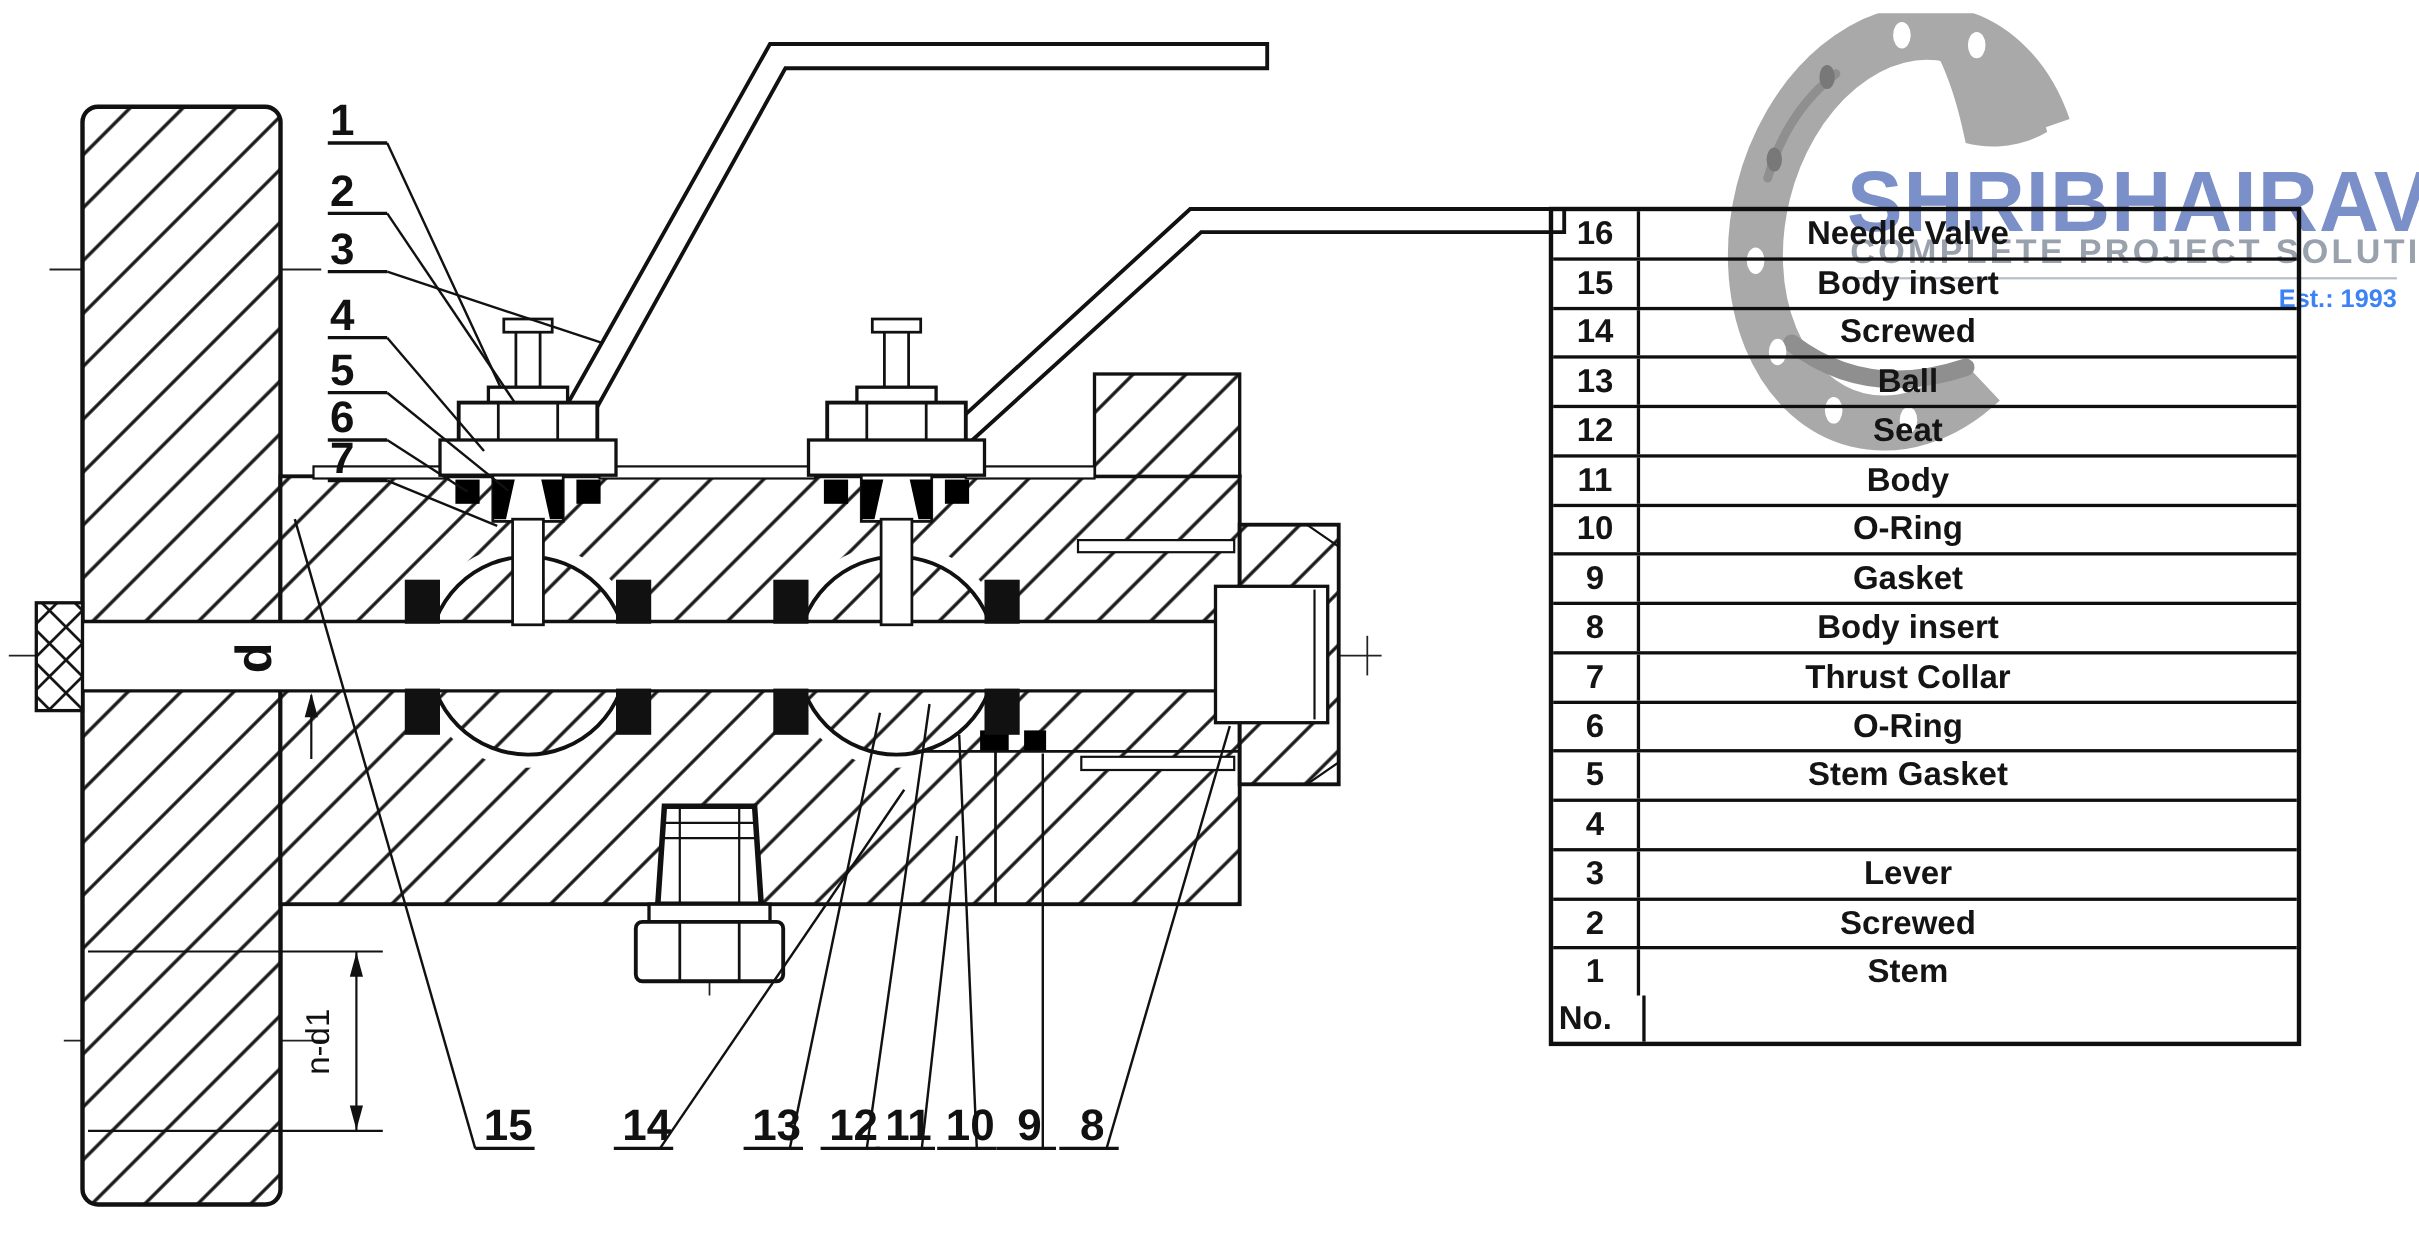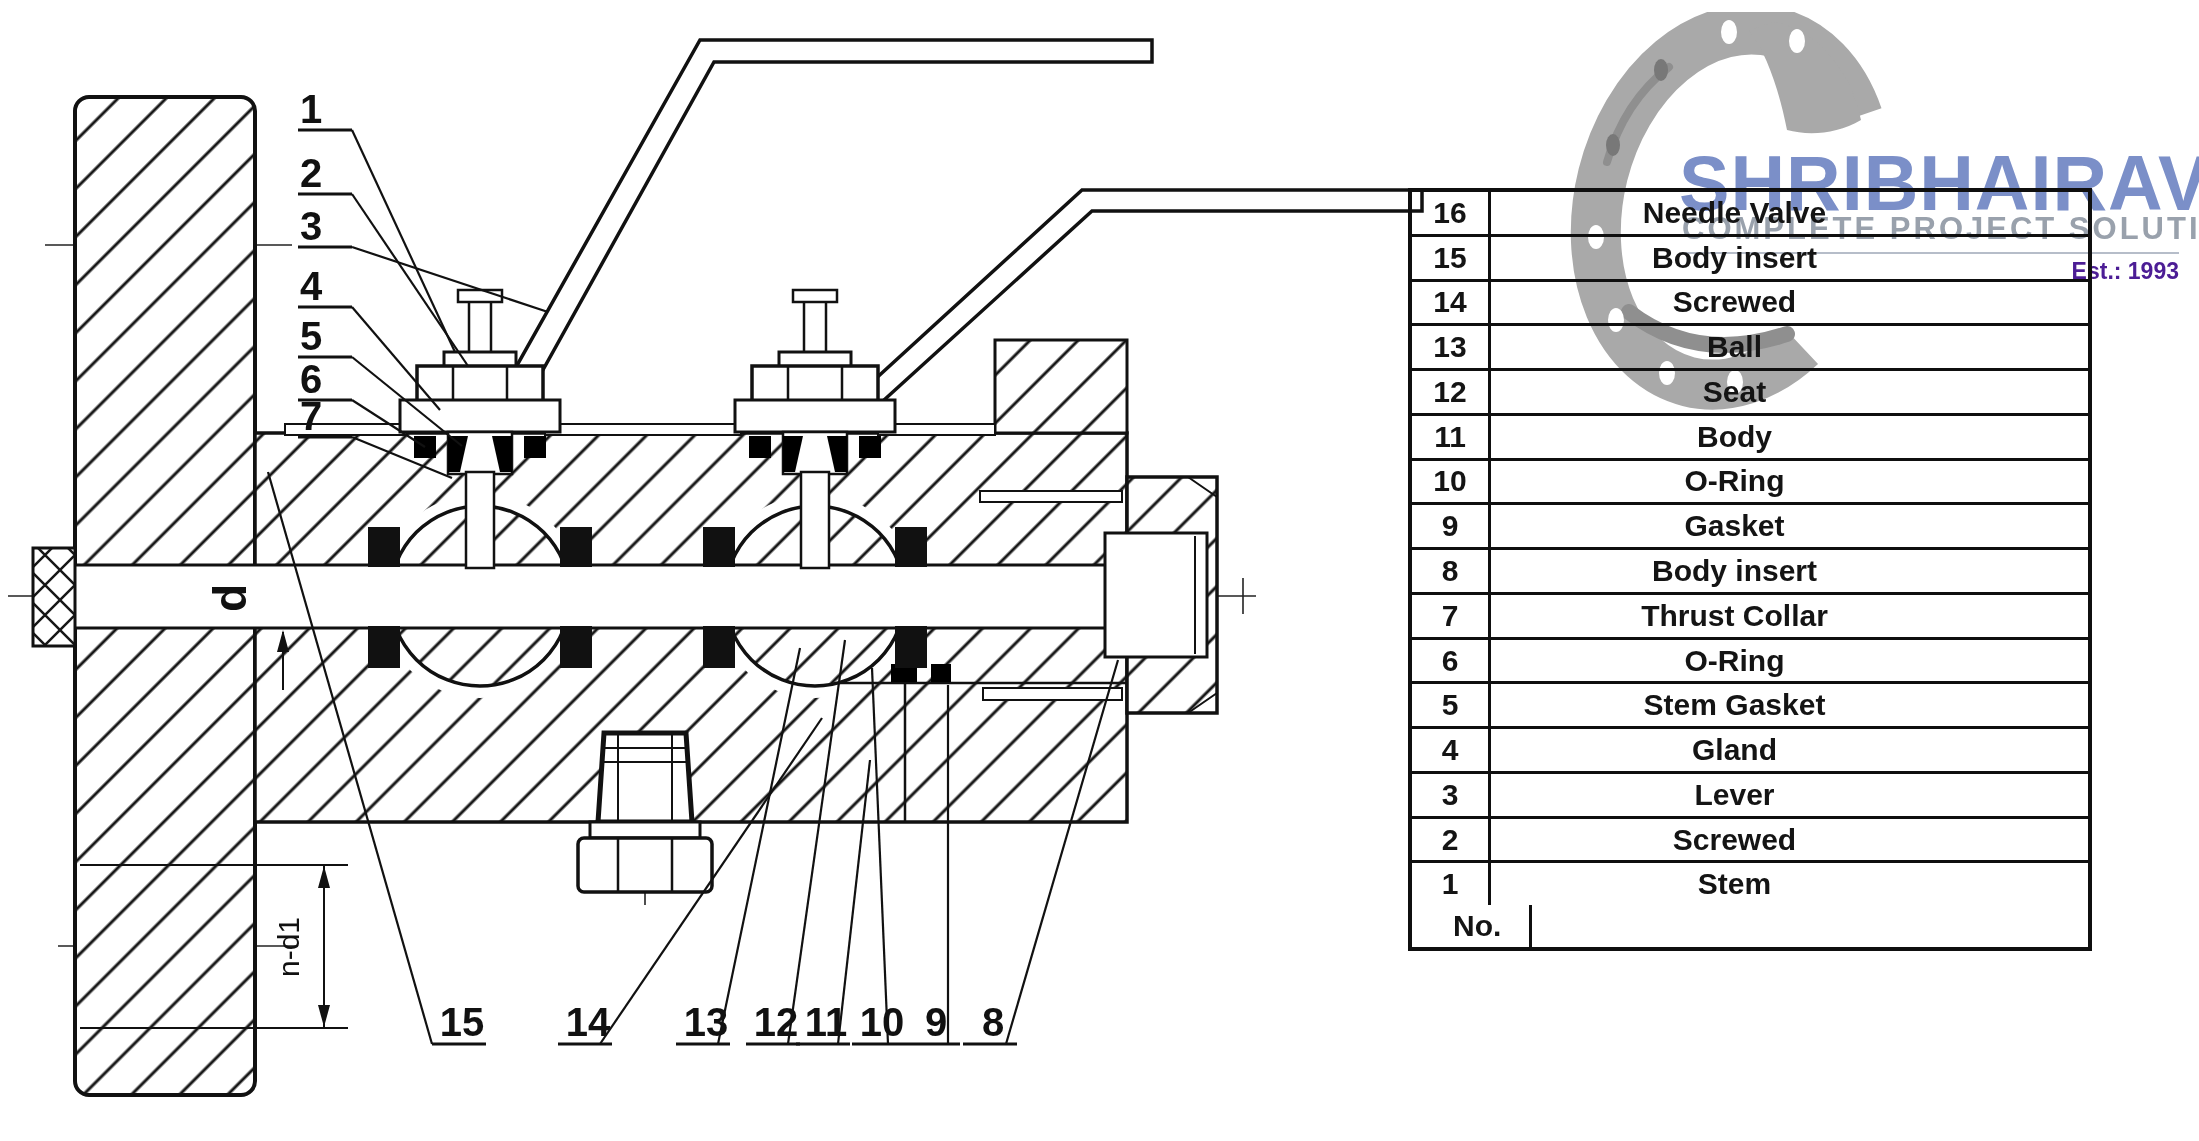--- a/index.html
+++ b/index.html
@@ -18,21 +18,21 @@
   
   #parts-table{position:absolute;left:1408px;top:188px;width:684px;height:763px;z-index:3;
          border:4px solid #0f0f0f;display:flex;flex-direction:column;box-sizing:border-box;
          color:#141414;}
   .prow{flex:1;display:flex;border-bottom:3px solid #0f0f0f;min-height:0;}
   .prow:last-child{border-bottom:none;}
   .pcell-no{width:76px;border-right:3px solid #0f0f0f;display:flex;align-items:center;
          justify-content:center;font-size:30px;font-weight:700;}
   .pcell-desc{flex:1;display:flex;align-items:center;justify-content:center;
          padding-right:110px;font-size:30px;font-weight:700;white-space:nowrap;}
-  .prow.header .pcell-no{justify-content:flex-start;padding-left:5px;margin-left:36px;}
+  .prow.header .pcell-no{justify-content:flex-start;padding-left:5px;}
   .prow.header .pcell-desc{padding-right:0;}
   
   #drawing{position:absolute;left:0;top:0;z-index:2;}
 </style>
 </head>
 <body>
 
 <div id="stage">
 
   <div id="logo">
@@ -50,21 +50,21 @@
         <ellipse cx="1768" cy="29" rx="8" ry="12"></ellipse>
       </g>
       <g fill="#787878">
         <ellipse cx="1584" cy="133" rx="7" ry="11"></ellipse>
         <ellipse cx="1632" cy="58" rx="7" ry="11"></ellipse>
       </g>
     </svg>
     <div class="brand" style="color:#7b8fc8">SHRIBHAIRAV</div>
     <div class="tagline" style="color:#99a1ac">COMPLETE PROJECT SOLUTION</div>
     <div class="tagline-rule" style="background:#b6bdc9"></div>
-    <div class="est" style="color:#4c1d95">Est.: 1993</div>
+    <div class="est" style="color:#3b82f6">Est.: 1993</div>
   </div>
 
   <svg id="drawing" width="1470" height="1141" viewBox="0 0 1470 1141">
     <defs>
       <pattern id="h" width="34" height="34" patternUnits="userSpaceOnUse" patternTransform="rotate(45)">
         <rect width="34" height="34" fill="#ffffff"></rect>
         <line x1="17" y1="0" x2="17" y2="34" stroke="#161616" stroke-width="3"></line>
       </pattern>
       <pattern id="xh" width="30" height="30" patternUnits="userSpaceOnUse">
         <rect width="30" height="30" fill="#ffffff"></rect>
@@ -317,21 +317,20 @@
       <div class="pcell-desc">O-Ring</div>
     </div>
   
     <div class="prow">
       <div class="pcell-no">5</div>
       <div class="pcell-desc">Stem Gasket</div>
     </div>
   
     <div class="prow">
       <div class="pcell-no">4</div>
-      <div class="pcell-desc">Gland</div>
     </div>
   
     <div class="prow">
       <div class="pcell-no">3</div>
       <div class="pcell-desc">Lever</div>
     </div>
   
     <div class="prow">
       <div class="pcell-no">2</div>
       <div class="pcell-desc">Screwed</div>

